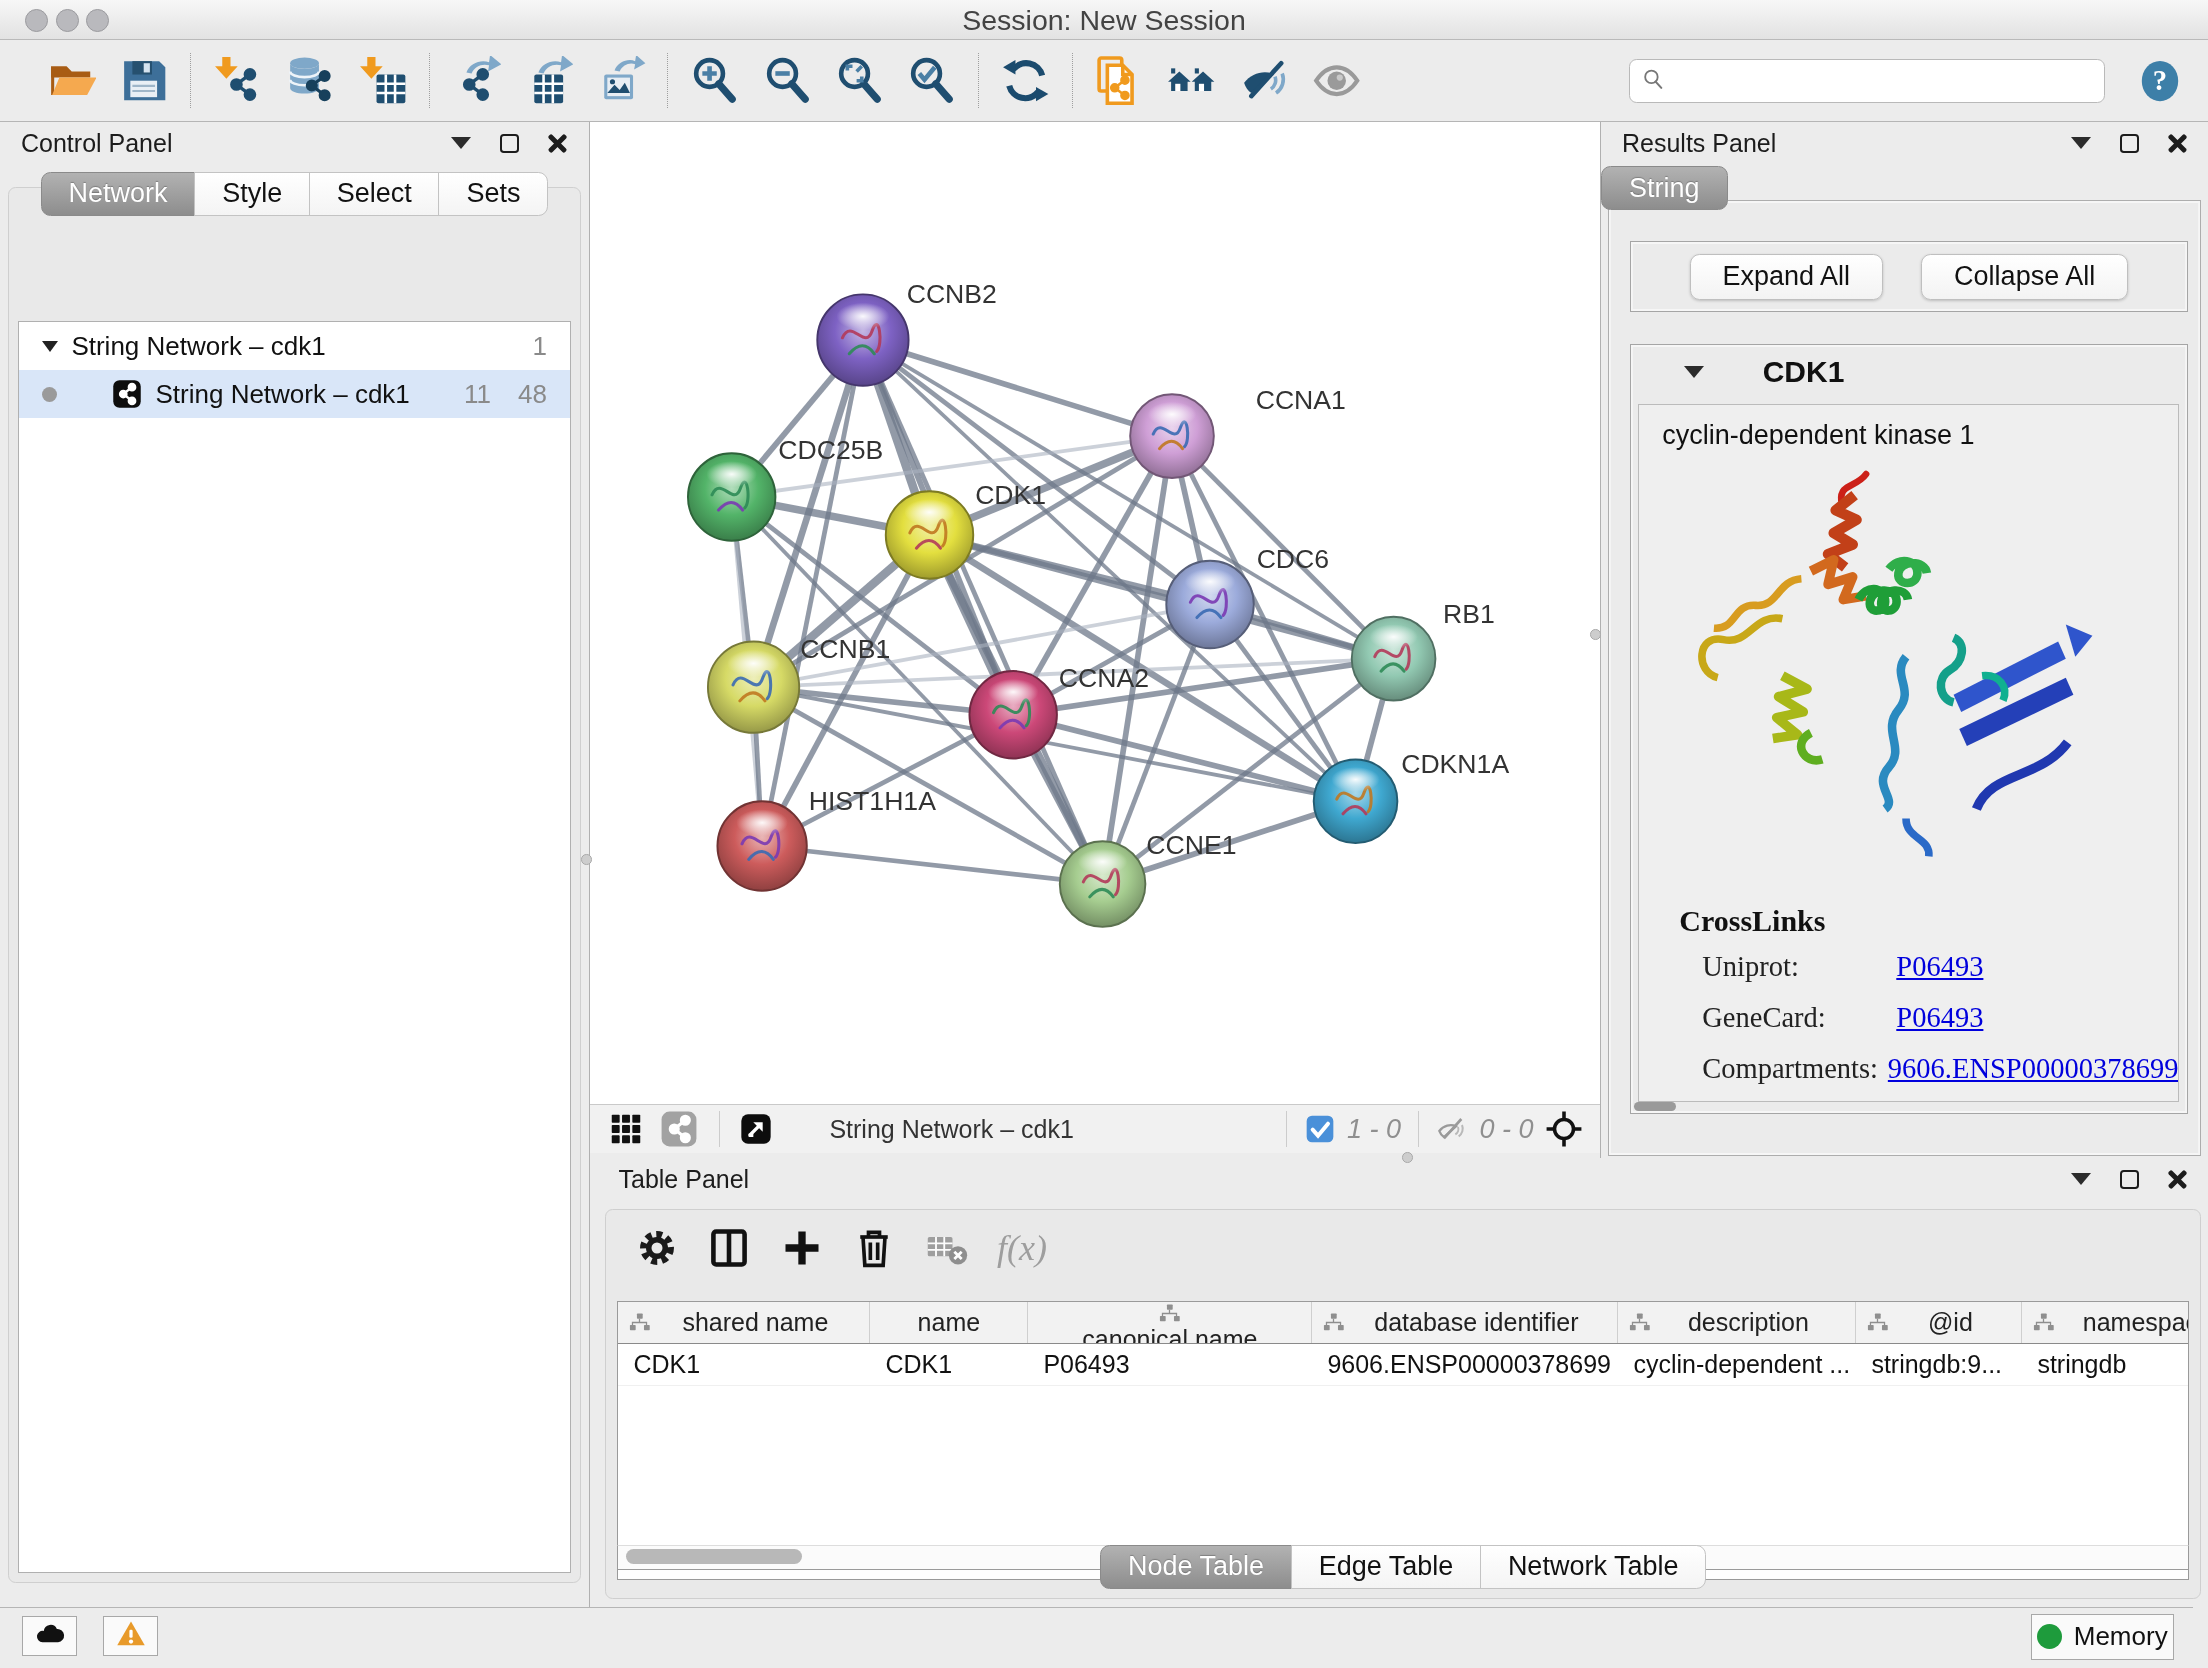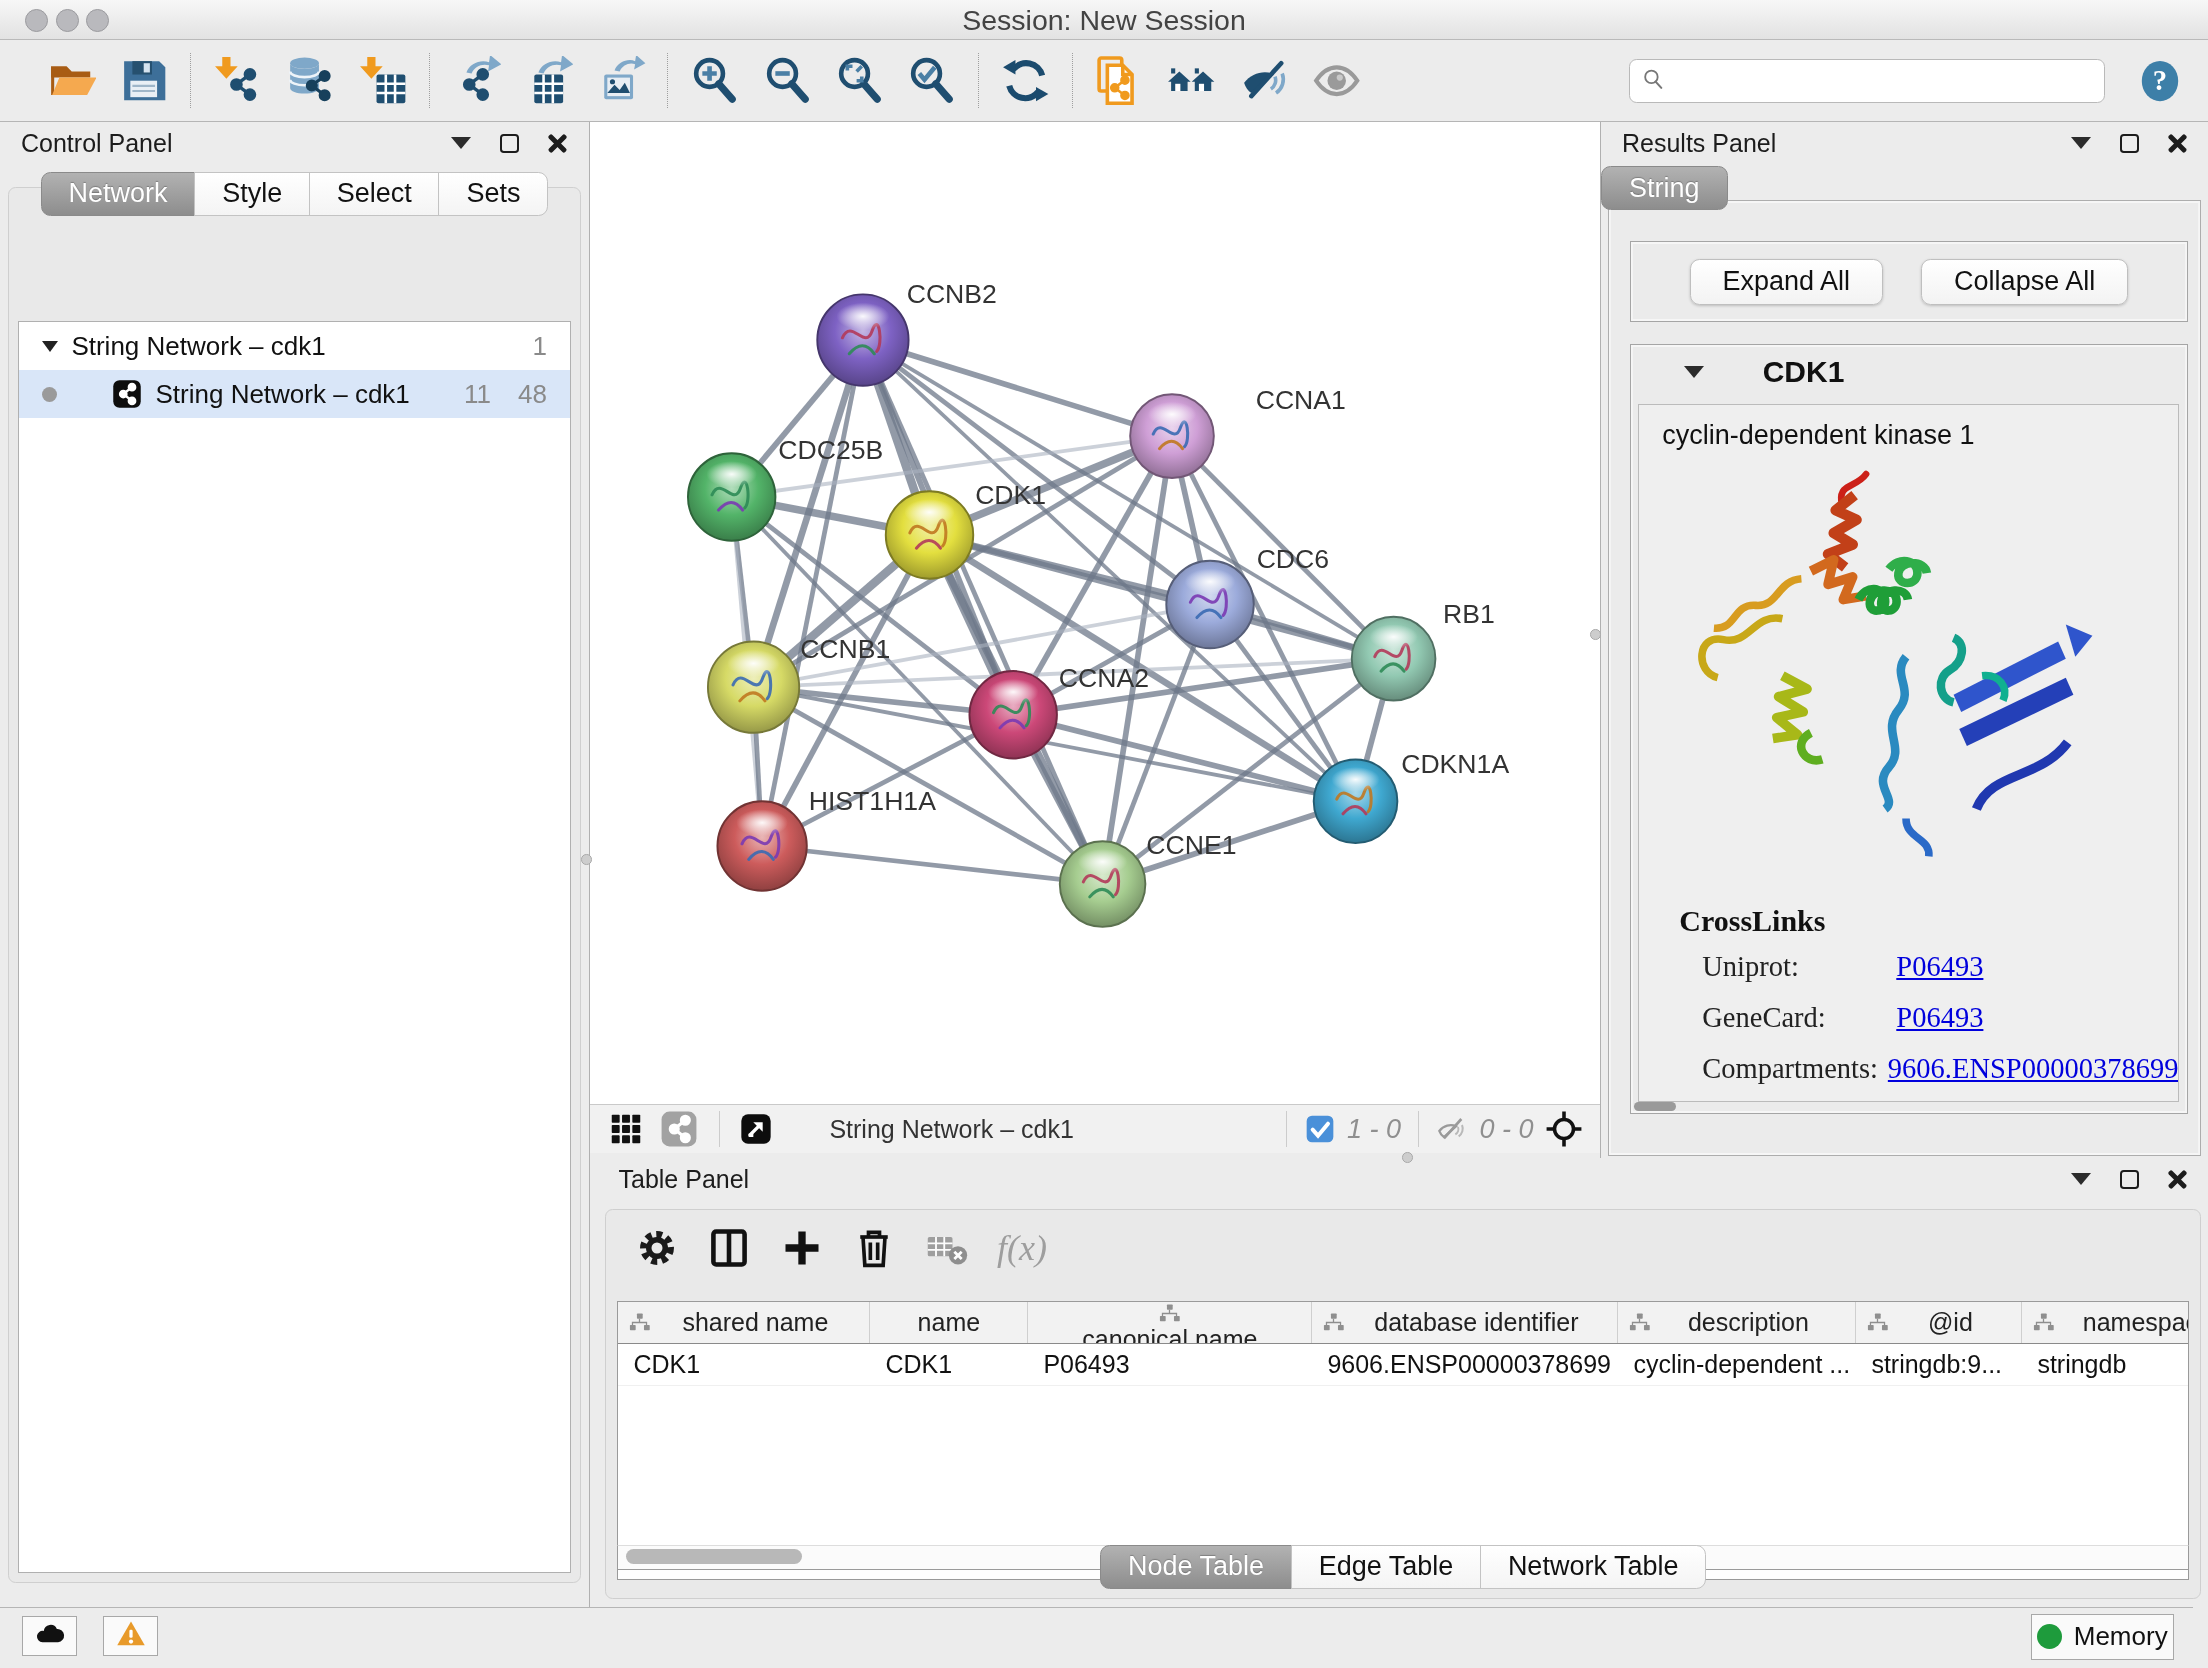--- a/index.html
+++ b/index.html
@@ -78,21 +78,21 @@
   .mb-title { font-size:25px; color:#333; margin-left:42px; }
   .mb-right { margin-left:auto; display:flex; align-items:center; gap:11.4px; }
   .mb-count { font-size:27px; color:#8f8f8f;font-style:italic; }
   .net-bottom-strip { position:absolute; left:0; bottom:0; width:100%; height:5.7px; background:#ececec; }
 
   
   .results-panel { position:absolute; left:1601px; top:122px; width:608px; height:1037px; background:#ececec; }
   #rp-tab-wrap { position:absolute; left:0; right:0; top:44px; display:flex; justify-content:flex-start; z-index:3; }
   .rp-outer { position:absolute; left:6.7px; right:7.6px; top:78px; bottom:2.9px; background:#ebebeb;
     border:1.9px solid #adadad; box-shadow:inset 0 0 0 1.9px #f6f6f6; }
-  .rp-boxa { position:absolute; left:21px; right:12.4px; top:40px; height:81px; border:1.9px solid #a5a5a5;
+  .rp-boxa { position:absolute; left:21px; right:12.4px; top:40px; height:71px; border:1.9px solid #a5a5a5;
     box-shadow:inset 0 0 0 1.9px #f6f6f6; display:flex; align-items:center; justify-content:center; gap:38px; }
   .rp-btn { height:46px; padding:0 32px; font-size:27px; color:#111; background:linear-gradient(#ffffff,#f3f3f3);
     border:1.4px solid #bfbfbf; border-radius:9.5px; box-shadow:0 1px 2.9px rgba(0,0,0,.2); cursor:pointer; }
   .rp-boxb { position:absolute; left:21px; right:12.4px; top:143px; bottom:41px; border:1.9px solid #a5a5a5;
     box-shadow:inset 0 0 0 1.9px #f6f6f6; background:#ebebeb; }
   .rp-bhead { height:53px; display:flex; align-items:center; padding:0 53px; gap:59px; }
   .rp-bhead .pname { font-size:30px; font-weight:bold; color:#111; }
   .rp-content { position:absolute; left:7.6px; right:7.6px; top:59px; bottom:11.4px; background:#efefef; border:1.4px solid #bbb; overflow:hidden; }
   .rp-desc { font-size:27px; color:#111; padding:15px 23px 0 23px; }
   .protein-wrap { width:457px; height:447px; margin:5.7px auto 0 28.5px; }

